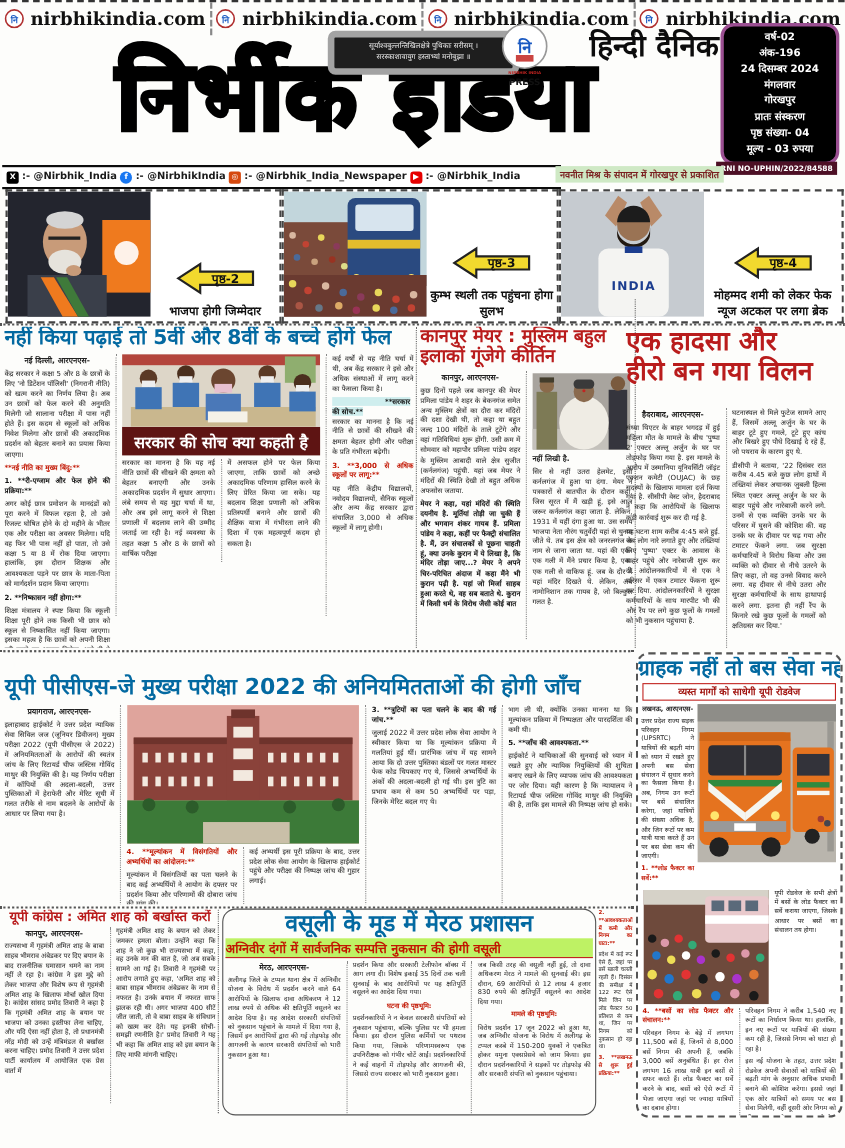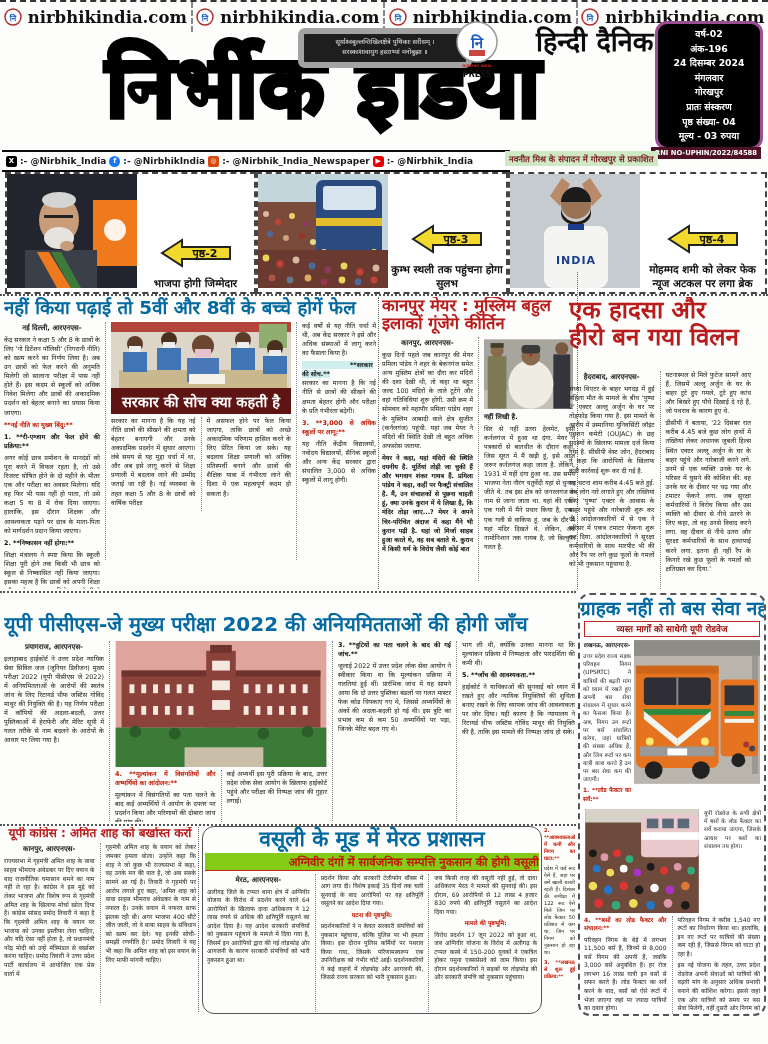--- a/index.html
+++ b/index.html
@@ -45,21 +45,21 @@
   .col + .col{border-left:1px dotted #888;padding-left:5px;margin-left:5px;}
   .photobar{background:#5e1413;color:#fff;font-size:14.5px;font-weight:900;text-align:center;padding:3px 0;}
   .capbold{font-size:6.8px;font-weight:900;margin:2px 0;}
   .hl-cyan{background:#cfeeee;display:inline;padding-left:48px;}
   .vrule{border-left:1.5px dotted #666;width:0;}
   .hrule{border-top:2px dotted #555;height:0;}
   .roundbox{border:1.5px solid #555;border-radius:12px;}
   .dashbox{border:2px dashed #555;border-radius:12px;background:#fff;}
   .subredbox{border:1.5px solid #c22421;color:#a11510;font-size:8.8px;font-weight:900;text-align:center;
       padding:1px 2px;margin:2px 4px;}
-  .meerut-sub{color:#c21500;font-weight:900;font-size:11.5px;text-align:right;background:#84cc16;
+  .meerut-sub{color:#c21500;font-weight:900;font-size:11.5px;text-align:left;background:#bef264;
       border-bottom:1px solid #c22421;padding:1px 0;margin:1px 2px 3px 2px;white-space:nowrap;overflow:hidden;}
   
   .footer{left:0;top:1014px;width:768px;height:30px;border-top:2px dashed #333;display:flex;}
   .fcell{flex:1;display:flex;align-items:center;justify-content:center;gap:6px;border-right:2px dashed #888;}
   .fcell:last-child{border-right:none;}
   .fsite{font-family:"DejaVu Serif",serif;font-size:16.5px;font-weight:900;color:#111;}
   svg{display:block;}
 </style>
 </head>
 <body>

